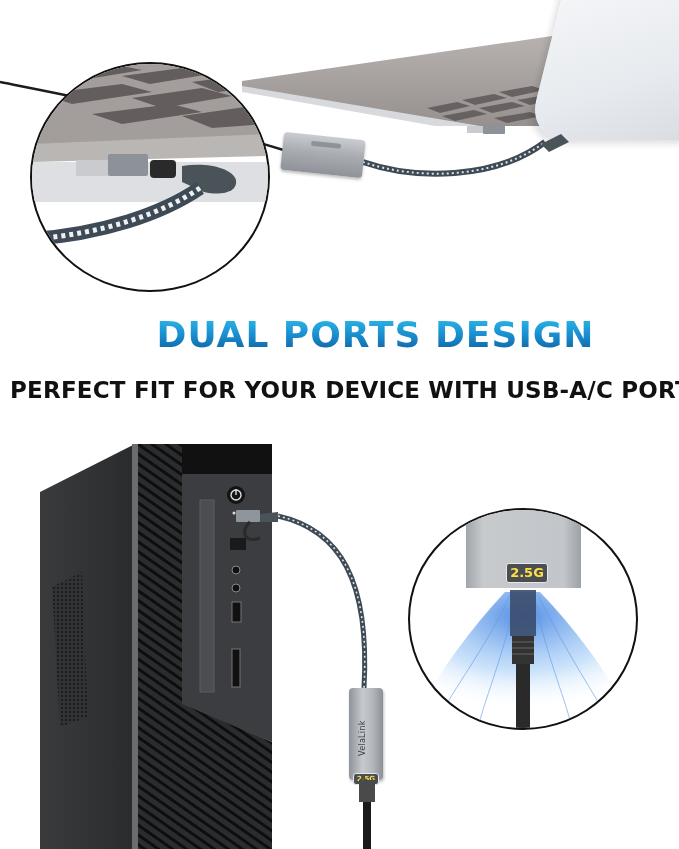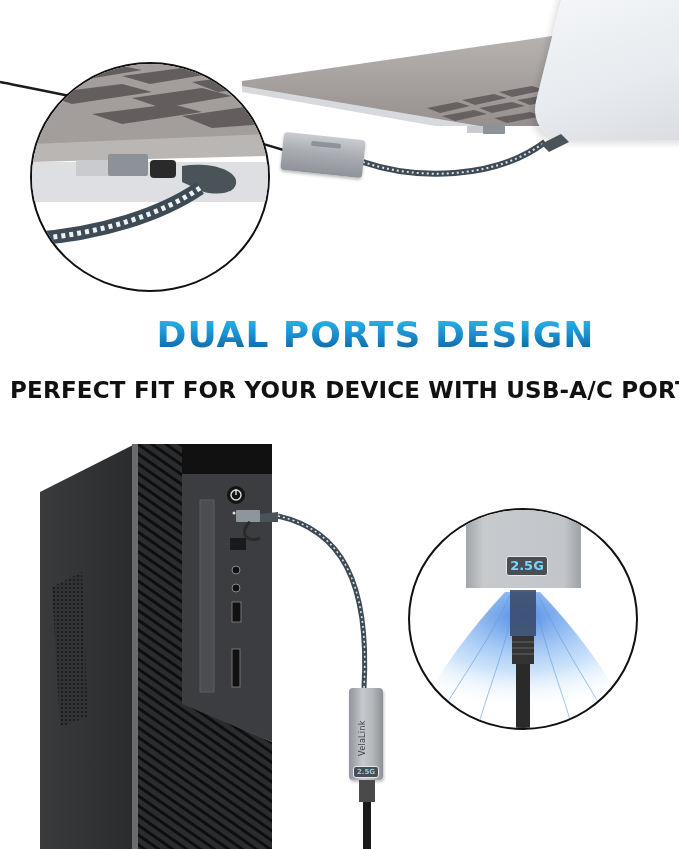--- a/index.html
+++ b/index.html
@@ -16,21 +16,21 @@
   .zoom-circle-1{left:30px;top:62px;width:236px;height:226px;border:2px solid #111;border-radius:50%;overflow:hidden;background:#fff;}
   
   .headline{left:0;top:314px;width:679px;text-align:center;font-family:"DejaVu Sans",sans-serif;font-weight:bold;
     font-size:36px;letter-spacing:1px;color:#1576b8;
     background:linear-gradient(180deg,#2ec0ee 0%,#1a8fd0 50%,#0d5a99 100%);-webkit-background-clip:text;background-clip:text;padding-left:36px;-webkit-text-fill-color:transparent;}
   .subheadline{left:10px;top:377px;width:660px;text-align:center;font-family:"DejaVu Sans",sans-serif;font-weight:bold;
     font-size:23px;color:#111;letter-spacing:0.2px;white-space:nowrap;}
   
   .tower{left:40px;top:442px;width:235px;height:407px;}
   .zoom-circle-2{left:408px;top:508px;width:226px;height:218px;border:2px solid #111;border-radius:50%;overflow:hidden;background:#fff;}
-  .badge{position:absolute;font-family:"DejaVu Sans",sans-serif;font-weight:bold;color:#7dd3fc;background:#4a4d51;border:1px solid #e5e7ea;border-radius:3px;text-align:center;}
+  .badge{position:absolute;font-family:"DejaVu Sans",sans-serif;font-weight:bold;color:#fde047;background:#4a4d51;border:1px solid #e5e7ea;border-radius:3px;text-align:center;margin-top:7px;}
   .adapter-bottom{left:349px;top:688px;width:34px;height:92px;border-radius:4px;
     background:linear-gradient(90deg,#8f949a 0%,#c6c9cd 40%,#b3b7bb 70%,#8d9197 100%);box-shadow:1px 2px 3px rgba(0,0,0,.25);}
   .brand-vert{position:absolute;left:9px;top:20px;width:16px;height:48px;writing-mode:vertical-rl;transform:rotate(180deg);
     font-size:8px;color:#3e4248;font-family:"DejaVu Sans",sans-serif;letter-spacing:0.3px;}
 </style>
 </head>
 <body>
 
 <div class="abs" style="left:0;top:0;width:679px;height:300px;">
 

